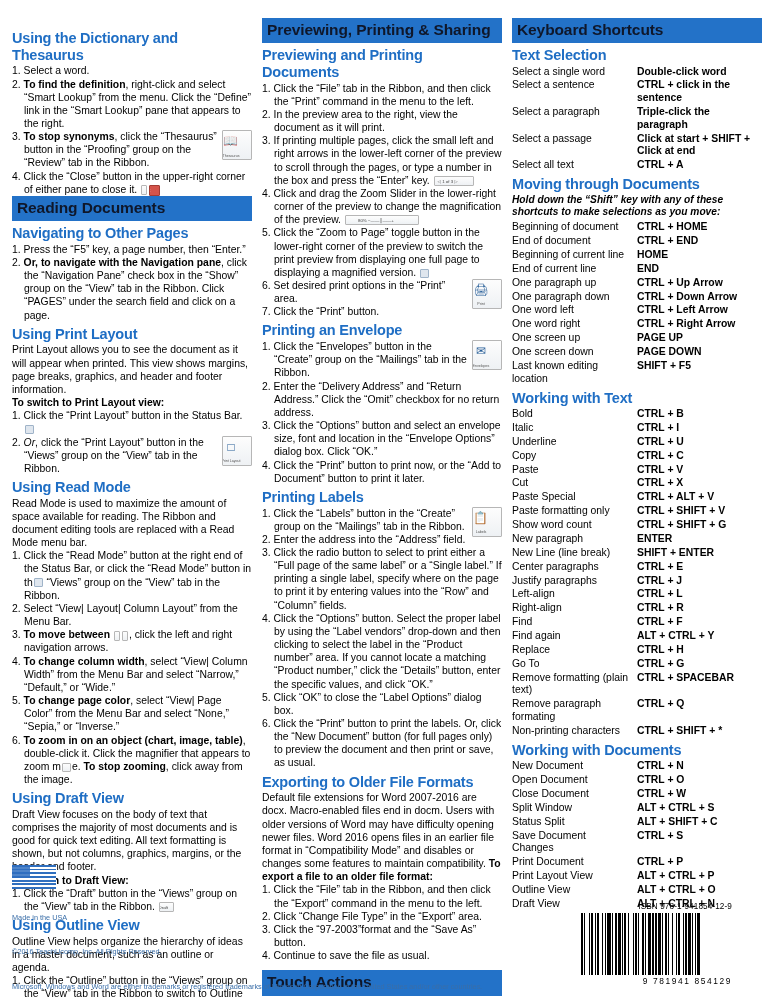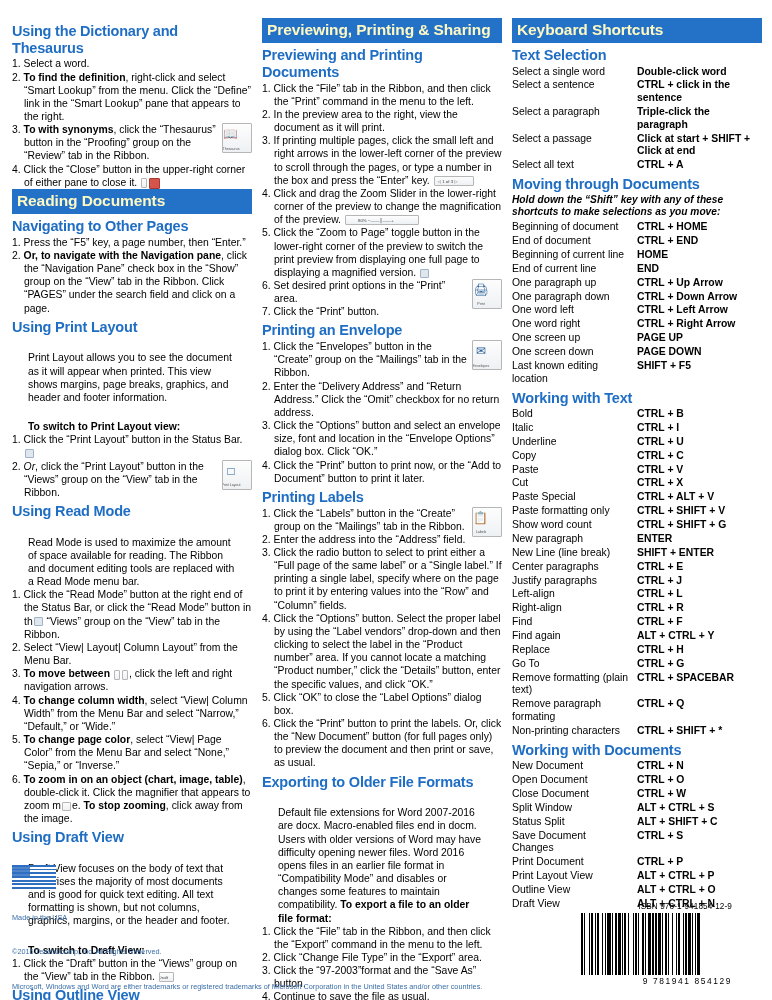--- a/index.html
+++ b/index.html
@@ -12,40 +12,40 @@
     overflow:hidden;
   }
   .sheet { position:relative; width:772px; height:1000px; padding:18px 12px 0 12px; }
   .cols { display:flex; gap:10px; align-items:flex-start; }
   .col { width:240px; flex:0 0 240px; }
   .col.c3 { width:250px; flex:0 0 250px; }
 
   
   .banner {
     background:#2372c8;
-    color:#fef9c3;
+    color:#0f172a;
     font-size:15.5px;
     font-weight:bold;
     line-height:1.18;
     padding:3px 5px 4px 5px;
     margin:0 0 3px 0;
     letter-spacing:-0.1px;
   }
   
   .subhead {
     color:#1f6ec4;
     font-size:14.5px;
     font-weight:bold;
     line-height:1.15;
     margin:4px 0 1px 0;
     letter-spacing:-0.2px;
   }
-  .subhead.first { margin-top:5px; }
-
-  p.body, .listwrap { font-size:10.4px; line-height:1.265; margin:16px; }
+  .subhead.first { margin-top:12px; }
+
+  p.body, .listwrap { font-size:10.4px; line-height:1.265; margin:0; }
   p.body { margin-bottom:0px; }
   ol.steps { margin:0; padding:0; list-style:none; }
   ol.steps > li {
     font-size:10.4px; line-height:1.265;
     padding-left:12px; text-indent:-12px;
     margin:0;
   }
   ol.steps > li .num { display:inline; }
   .b { font-weight:bold; }
   .i { font-style:italic; }
@@ -108,21 +108,21 @@
 
     <div class="subhead first">Using the Dictionary and Thesaurus</div>
     <ol class="steps">
       <li><span class="num">1. </span><span>Select a word.</span></li>
       <li><span class="num">2. </span><span class="b">To find the definition</span>, right-click and select “Smart Lookup” from the  menu. Click the “Define” link in the “Smart Lookup” pane that appears to the right.</li>
       <li>
         <span class="ico btn-lg thes iconbox-float">
               <span class="glyph">📖</span>
               <span class="cap">Thesaurus</span>
             </span>
-        <span class="num">3. </span><span class="b">To with synonyms</span>, click the “Thesaurus” button in the “Proofing” group on the “Review” tab in the Ribbon.
+        <span class="num">3. </span><span class="b">To stop synonyms</span>, click the “Thesaurus” button in the “Proofing” group on the “Review” tab in the Ribbon.
       </li>
       <li><span class="num">4. </span>Click the “Close” button in the upper-right corner of either pane to close it.
         <span class="ico wide">▾</span><span class="ico redx">×</span></li>
     </ol>
 
     <div class="banner">Reading Documents</div>
 
     <div class="subhead">Navigating to Other Pages</div>
     <ol class="steps">
       <li><span class="num">1. </span><span>Press the “F5” key, a page number, then “Enter.”</span></li>

